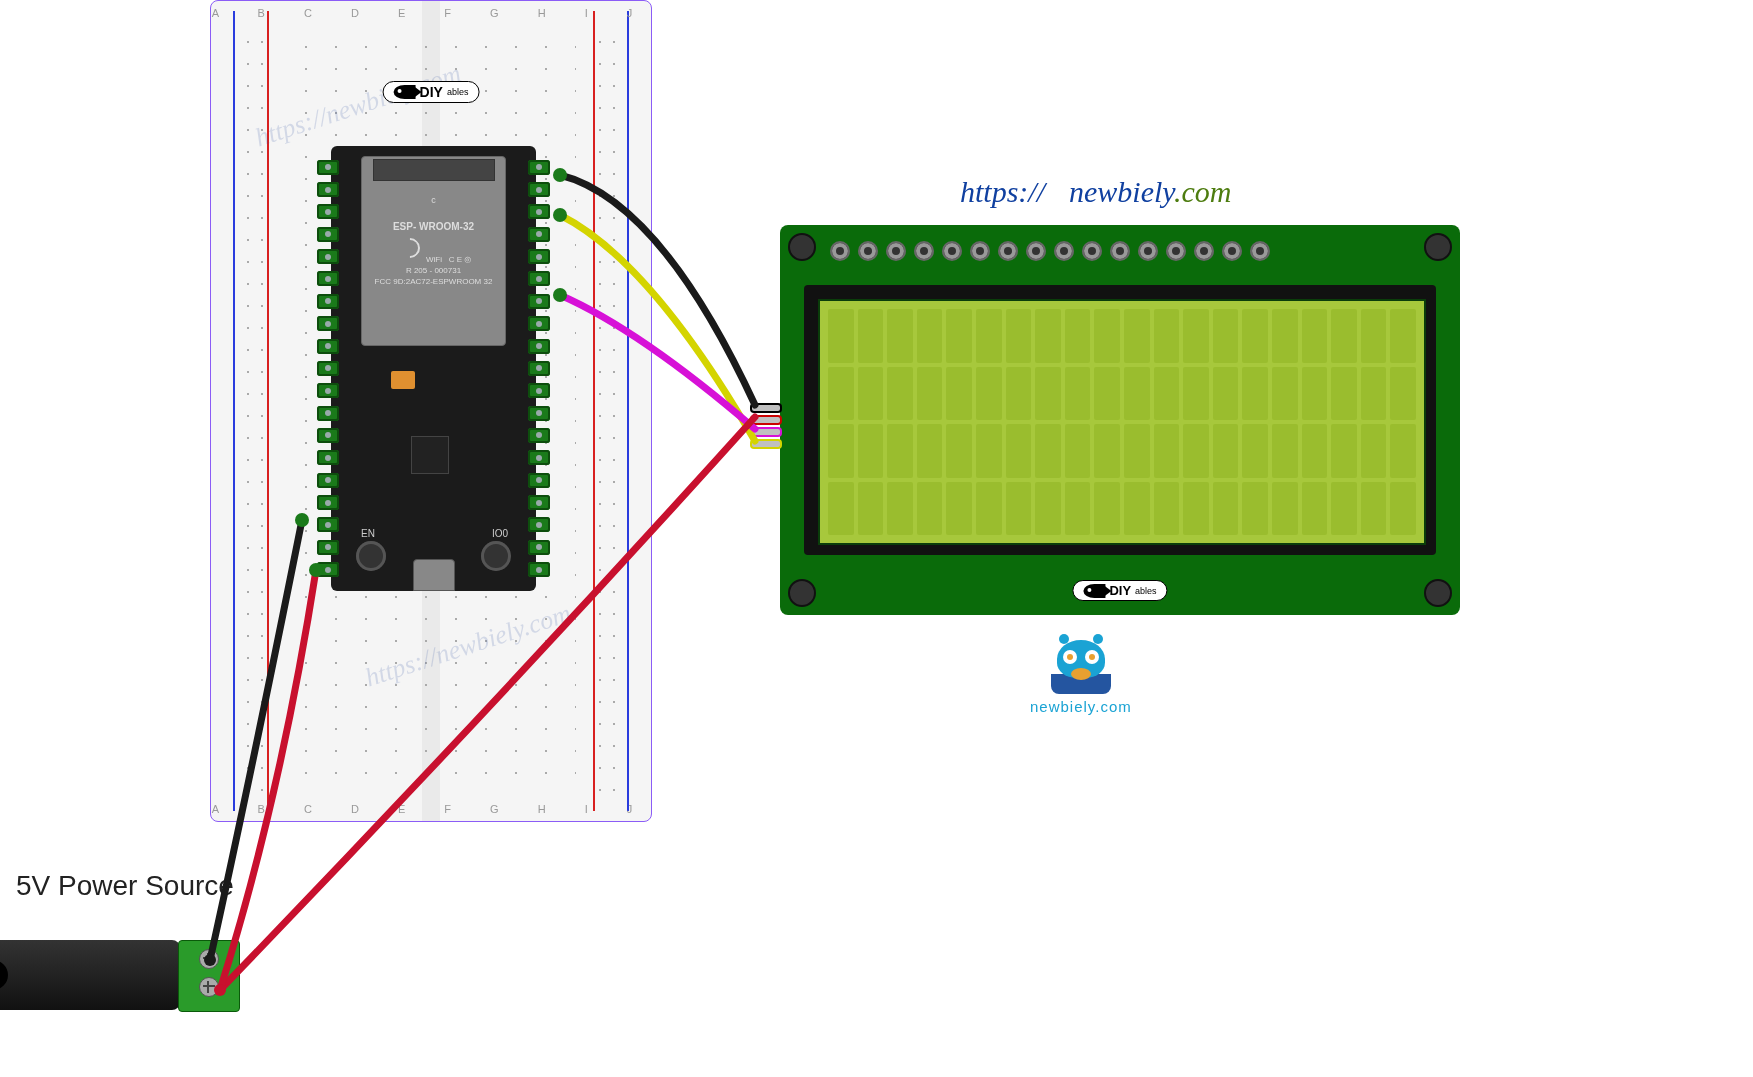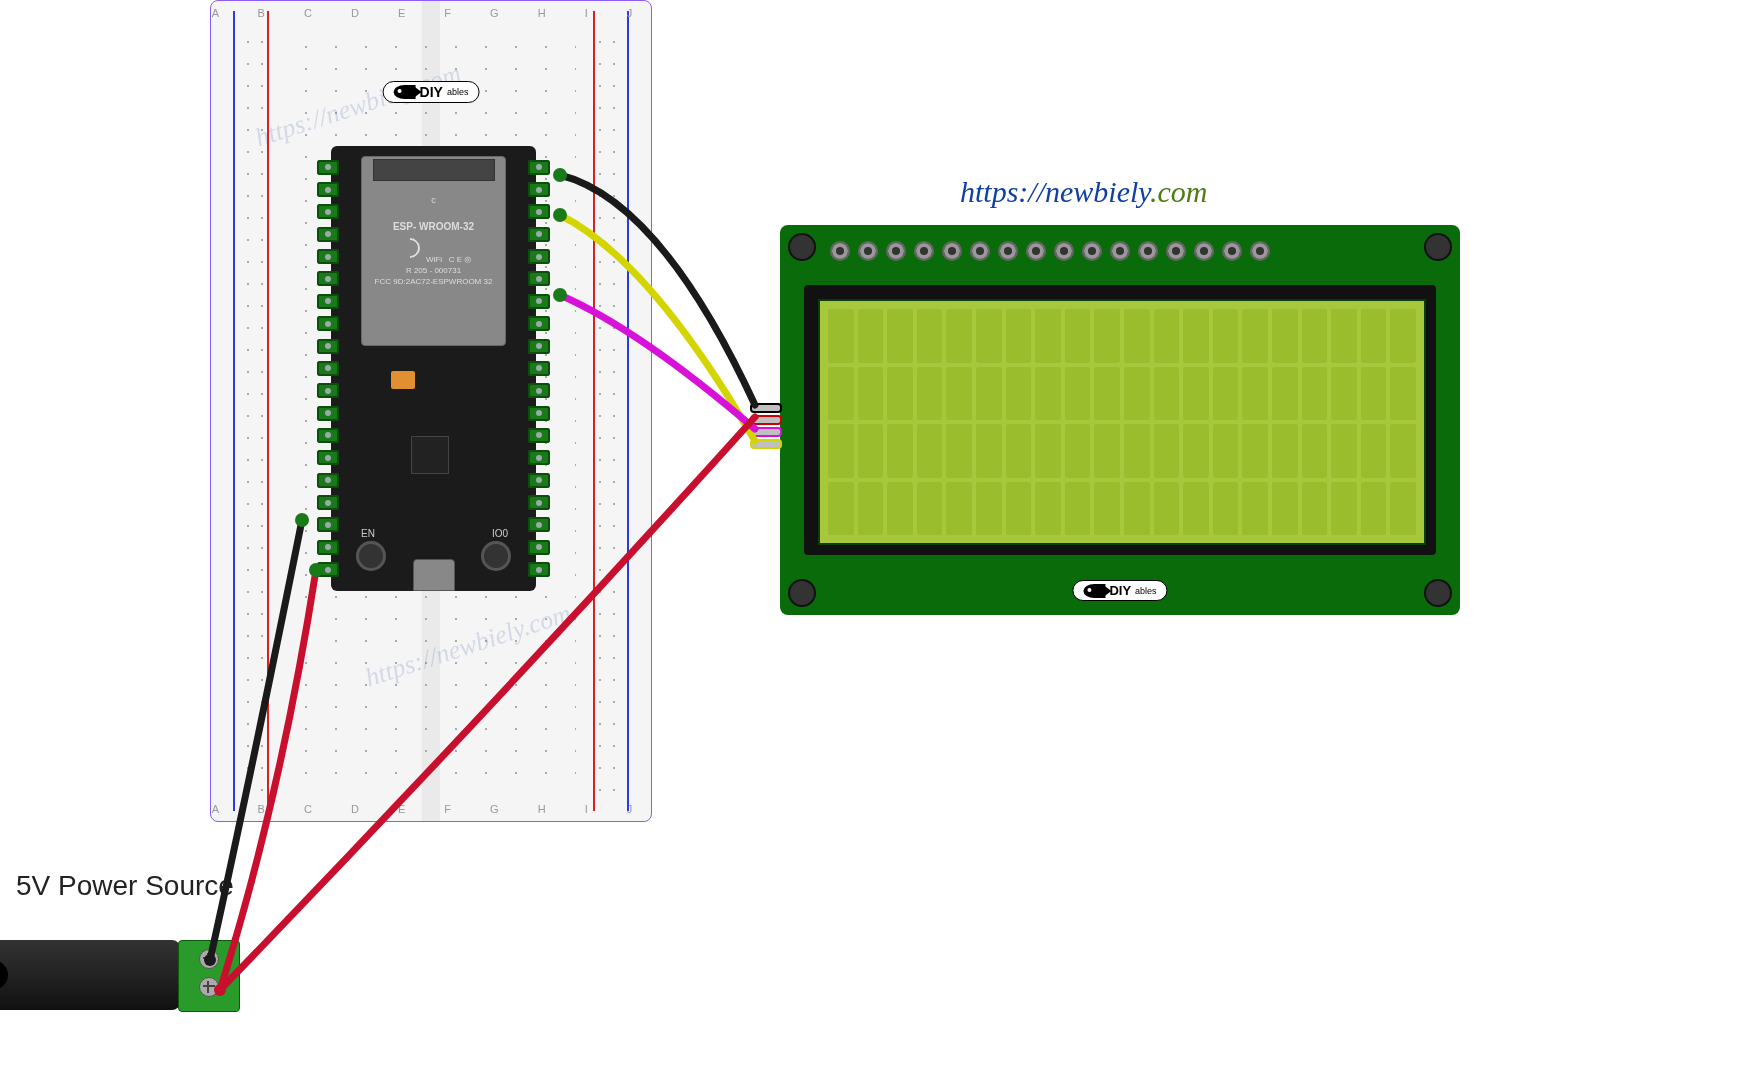--- a/index.html
+++ b/index.html
@@ -194,21 +194,21 @@
   .owl-ear.l{left:2px;} .owl-ear.r{right:2px;}
   .owl-laptop{width:60px;height:20px;background:#2455a0;margin:-4px auto 4px;border-radius:0 0 8px 8px;}
   .owl-belly{position:absolute;bottom:-2px;left:14px;width:20px;height:12px;background:#e8a030;border-radius:50%;}
   .owl-text { font-size:15px; letter-spacing:1px;}
 
   
   .url-link {
     position:absolute; left:960px; top:175px; font-size:30px; font-style:italic;
     font-family:Georgia,serif; color:#1040a0;
   }
-  .url-link .host { color:#1040a0; font-weight:normal;}
+  .url-link .host { color:#1040a0; font-weight:normal;margin-left:24px;}
   .url-link .domain { color:#4d7c0f;}
 
   
   .power-label {
     position:absolute; left:16px; top:870px; font-size:28px; color:#222;
   }
   .barrel-jack {
     position:absolute; left:0; top:940px; width:180px; height:70px;
     background:linear-gradient(#333,#111); border-radius:0 8px 8px 0;
   }
@@ -437,20 +437,31 @@
       <span style="font-size:9px;font-weight:normal;">ables</span>
     </div>
     <div class="lcd-i2c-pins">
       <div class="i2c-pin gnd"></div>
       <div class="i2c-pin vcc"></div>
       <div class="i2c-pin sda"></div>
       <div class="i2c-pin scl"></div>
     </div>
   </div>
 
+  <div class="owl">
+    <div class="owl-head">
+      <div class="owl-ear l"></div>
+        <div class="owl-ear r"></div>
+      <div class="owl-eye l"></div>
+        <div class="owl-eye r"></div>
+      <div class="owl-belly"></div>
+    </div>
+    <div class="owl-laptop"></div>
+    <div class="owl-text">newbiely.com</div>
+  </div>
 
   <div class="url-link">
     <span>https://</span><span class="host">newbiely</span><span class="domain">.com</span>
   </div>
 
   <div class="power-label">5V Power Source</div>
   <div class="barrel-jack">
     <div class="barrel-plug"></div>
 
   </div>

